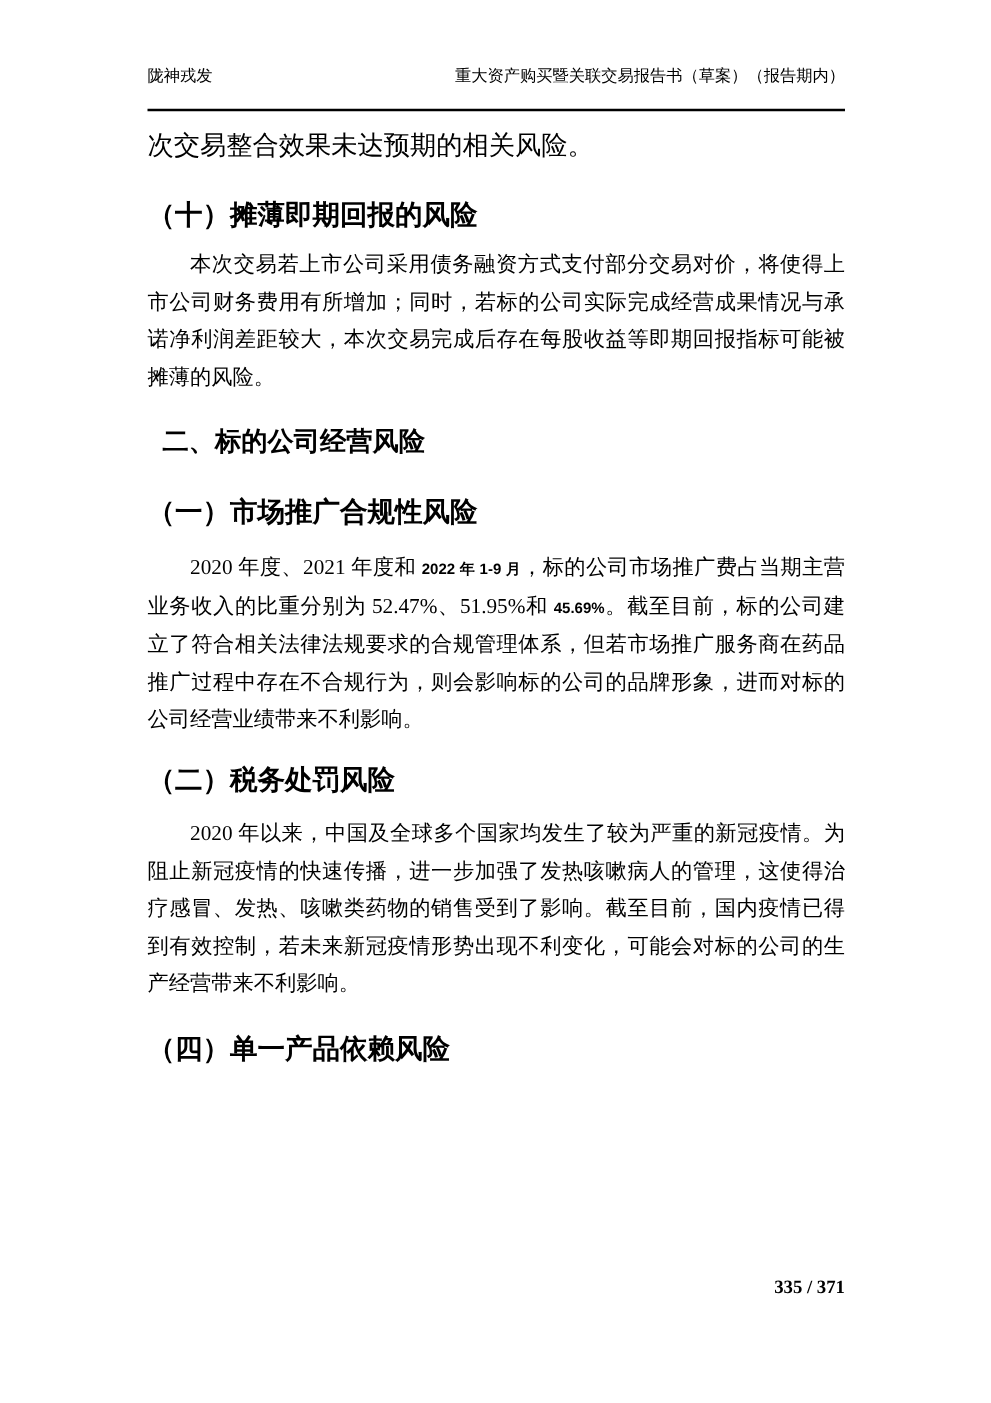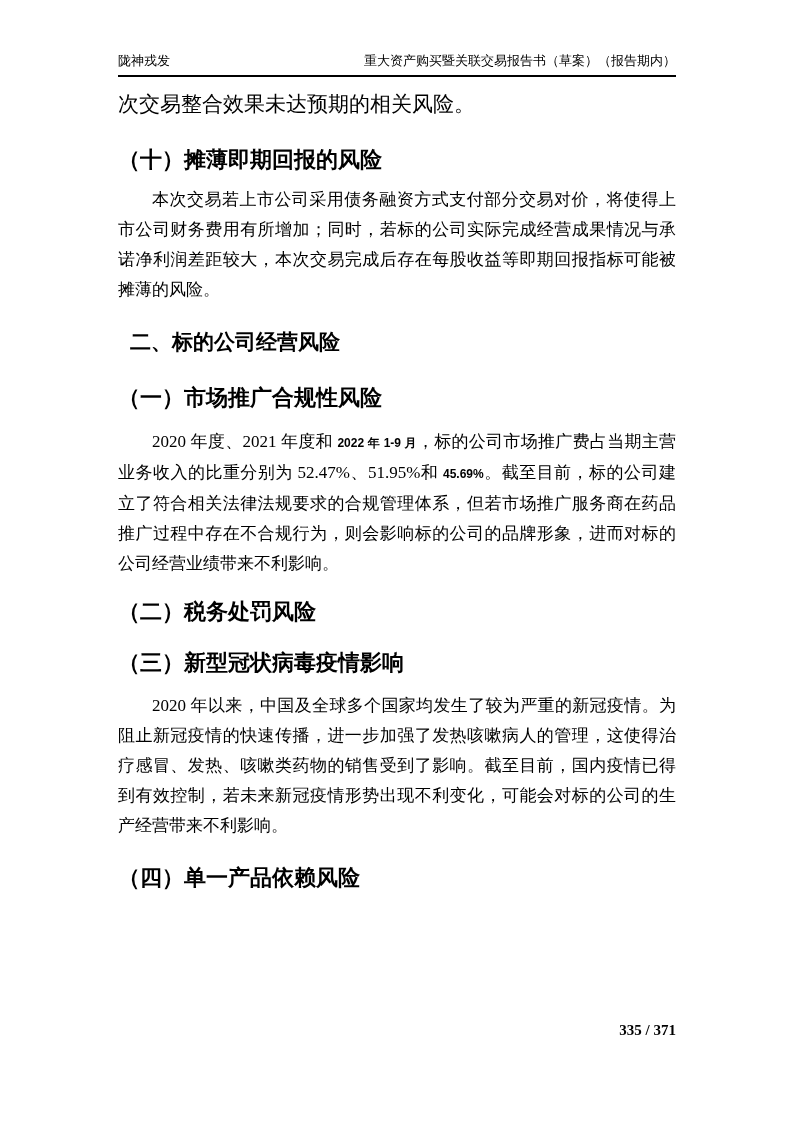--- a/index.html
+++ b/index.html
@@ -16,21 +16,21 @@
     font-family: "Liberation Serif", "DejaVu Serif", serif;
     overflow: hidden;
   }
   .margins {
     margin-left: 118px;
     margin-right: 117px;
   }
   
   .doc-header {
     padding-top: 52px;
-    padding-bottom: 5px;
+    padding-bottom: 17px;
     border-bottom: 2px solid #000000;
     display: flex;
     justify-content: space-between;
     align-items: flex-end;
     font-size: 13px;
     line-height: 18px;
   }
   
   .continuation-line {
     margin-top: 12px;
@@ -105,21 +105,20 @@
     <div class="h-sub h-s10">（十）摊薄即期回报的风险</div>
     <p class="para para-s10">本次交易若上市公司采用债务融资方式支付部分交易对价，将使得上市公司财务费用有所增加；同时，若标的公司实际完成经营成果情况与承诺净利润差距较大，本次交易完成后存在每股收益等即期回报指标可能被摊薄的风险。</p>
 
     <div class="h-chapter">二、标的公司经营风险</div>
 
     <div class="h-sub h-s1">（一）市场推广合规性风险</div>
     <p class="para para-s1"><span>2020 年度、2021 年度和 </span><span class="bold-inline">2022 年 1-9 月</span><span>，标的公司市场推广费占当期主营业务收入的比重分别为 52.47%、51.95%和 </span><span class="bold-inline">45.69%</span><span>。截至目前，标的公司建立了符合相关法律法规要求的合规管理体系，但若市场推广服务商在药品推广过程中存在不合规行为，则会影响标的公司的品牌形象，进而对标的公司经营业绩带来不利影响。</span></p>
 
     <div class="h-sub h-s2">（二）税务处罚风险</div>
 
-    <div class="h-sub h-s3">（三）新型冠状病毒疫情影响</div>
     <p class="para para-s3">2020 年以来，中国及全球多个国家均发生了较为严重的新冠疫情。为阻止新冠疫情的快速传播，进一步加强了发热咳嗽病人的管理，这使得治疗感冒、发热、咳嗽类药物的销售受到了影响。截至目前，国内疫情已得到有效控制，若未来新冠疫情形势出现不利变化，可能会对标的公司的生产经营带来不利影响。</p>
 
     <div class="h-sub h-s4">（四）单一产品依赖风险</div>
 
   </div>
 
   <div class="doc-footer">335 / 371</div>
 
 </div>
 

